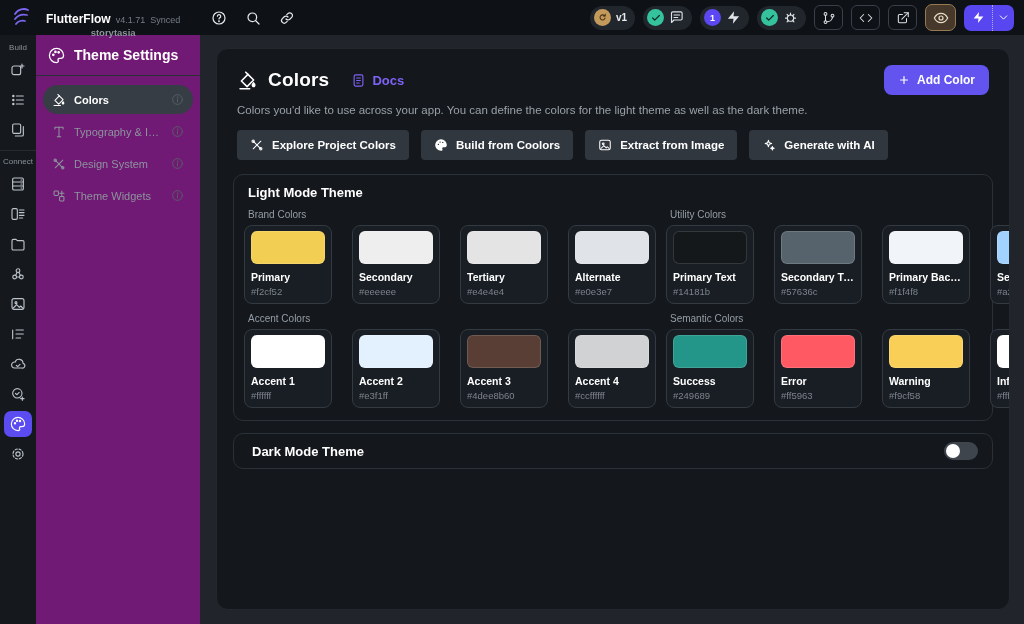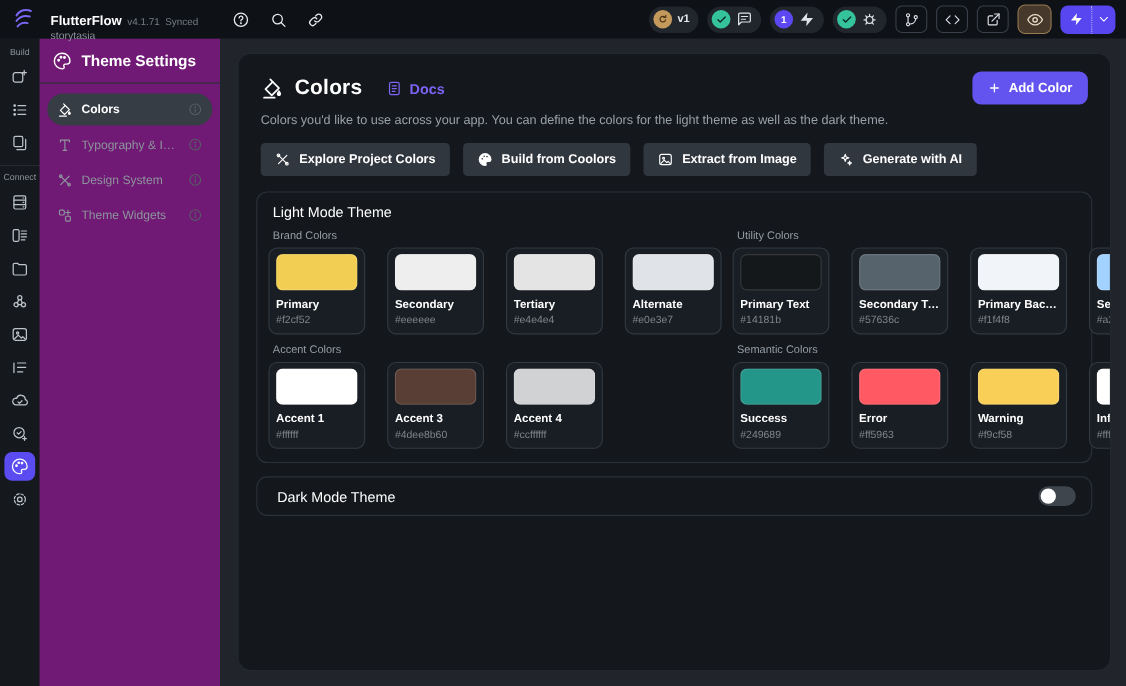--- a/index.html
+++ b/index.html
@@ -9,21 +9,21 @@
     stroke-linecap:round; stroke-linejoin:round; display:block; }
 
   
   .topbar { position:absolute; left:0; top:0; width:1024px; height:35px; background:#0e1116;
     display:flex; align-items:center; padding:0 10px; gap:8px; z-index:5; }
   .logo { width:24px; height:24px; color:#7a66f2; margin-right:4px; }
   .brand { line-height:1.1; margin-right:18px; }
   .brand .row1 { display:flex; align-items:baseline; gap:5px; }
   .brand .name { color:#fff; font-weight:bold; font-size:12px;margin-top:16px; }
   .brand .ver, .brand .sync { color:#767d85; font-size:9px; }
-  .brand .proj { color:#8d949c; font-size:9.5px; font-weight:normal; margin-top:2px; }
+  .brand .proj { color:#8d949c; font-size:9.5px; font-weight:bold; margin-top:2px;text-align:center; }
   .tb-icon-btn { width:26px; height:26px; display:flex; align-items:center; justify-content:center;
     color:#e7eaee; border-radius:6px; }
   .tb-right { margin-left:auto; display:flex; align-items:center; gap:8px; }
   .pill { height:24px; background:#21262d; border-radius:13px; display:flex; align-items:center;
     gap:5px; padding:0 8px 0 4px; }
   .dot { width:17px; height:17px; border-radius:50%; display:flex; align-items:center;
     justify-content:center; flex:0 0 auto; }
   .dot .ic { width:10px; height:10px; stroke-width:3; }
   .dot.green { background:#35c39e; color:#0c2b22; }
   .dot.purple { background:#5b48f2; color:#fff; font-size:9px; font-weight:bold; }
@@ -85,21 +85,21 @@
     font-weight:bold; }
   .add-color-btn .ic { width:12px; height:12px; stroke-width:2.4; }
   .page-desc { color:#99a1a8; font-size:11.5px; margin-top:9px; }
   .actions { display:flex; gap:12px; padding:14px 20px 0; }
   .action-btn { height:30px; background:#31373f; border-radius:4px; display:flex;
     align-items:center; gap:8px; padding:0 13px; color:#fff; font-size:11.5px; font-weight:bold; }
   .action-btn .ic { width:14px; height:14px; }
 
   .theme-panel { margin:14px 16px 0; border:1px solid #2b3138; border-radius:10px;
     padding:10px 10px 12px; }
-  .theme-panel-title { color:#fff; font-size:13px; font-weight:normal; padding-left:4px; }
+  .theme-panel-title { color:#fff; font-size:13px; font-weight:bold; padding-left:4px; }
   .groups-grid { display:grid; grid-template-columns:1fr 1fr; column-gap:10px; }
   .group-label { color:#949da6; font-size:10px; margin:9px 0 5px; padding-left:4px; }
   .cards { display:flex; gap:20px; }
   .color-card { width:88px; background:#191e24; border:1px solid #333a42; border-radius:8px;
     padding:5px 6px 6px; }
   .swatch { height:33px; border-radius:6px; border:1px solid rgba(255,255,255,.14); }
   .card-name { color:#fff; font-size:10.5px; font-weight:bold; margin-top:7px;
     white-space:nowrap; overflow:hidden; text-overflow:ellipsis; }
   .card-hex { color:#7c848c; font-size:9.5px; margin-top:3px; white-space:nowrap;
     overflow:hidden; text-overflow:ellipsis; }
@@ -612,20 +612,25 @@
      </div>
           <div class="group">
        <div class="group-label">Accent Colors</div>
        <div class="cards">
               <div class="color-card">
        <div class="swatch" style="background:#ffffff"></div>
        <div class="card-name">Accent 1</div>
        <div class="card-hex">#ffffff</div>
      </div>
               <div class="color-card">
+       <div class="swatch" style="background:#e3f1ff"></div>
+       <div class="card-name">Accent 2</div>
+       <div class="card-hex">#e3f1ff</div>
+     </div>
+              <div class="color-card">
        <div class="swatch" style="background:rgba(238,139,96,0.30)"></div>
        <div class="card-name">Accent 3</div>
        <div class="card-hex">#4dee8b60</div>
      </div>
               <div class="color-card">
        <div class="swatch" style="background:rgba(255,255,255,0.80)"></div>
        <div class="card-name">Accent 4</div>
        <div class="card-hex">#ccffffff</div>
      </div>
             </div>

